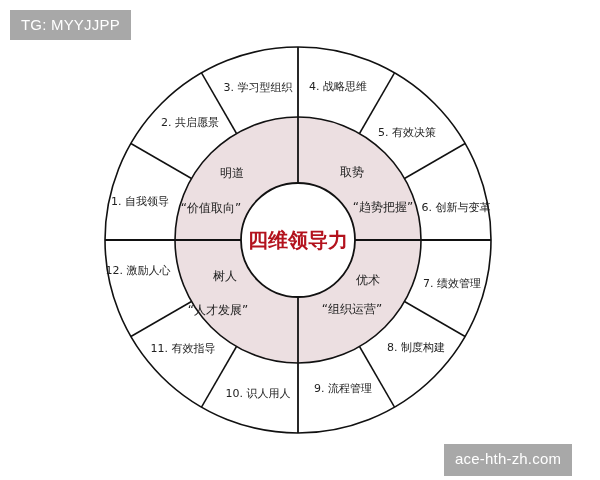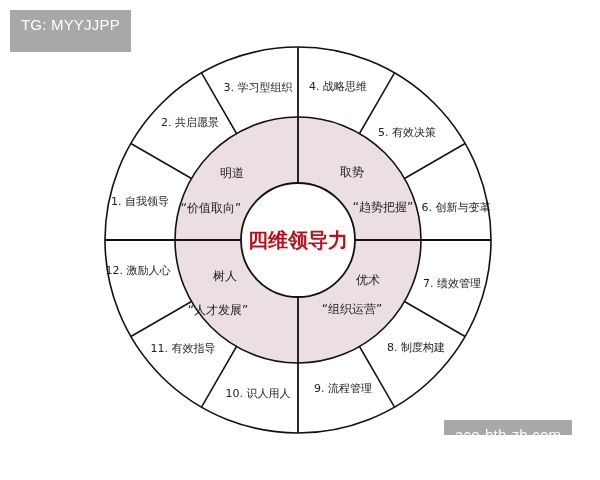--- a/index.html
+++ b/index.html
@@ -7,22 +7,22 @@
       width: 600px; height: 480px; background: #ffffff;
       position: relative; overflow: hidden;
       font-family: "DejaVu Sans", "Liberation Sans", sans-serif;
     }
     .wm {
       position: absolute; background: #a8a8a8; color: #ffffff;
       font-family: "Liberation Sans", "DejaVu Sans", sans-serif;
       font-size: 15px; line-height: 30px; padding: 0 11px;
       letter-spacing: 0.2px;
     }
-    #wm-tl { left: 10px; top: 10px; height: 42px; }
-    #wm-br { left: 444px; top: 420px; height: 15px; }
+    #wm-tl { left: 10px; top: 10px; height: 30px; }
+    #wm-br { left: 444px; top: 444px; height: 32px; }
     svg#wheel { position: absolute; left: 0; top: 0; }
     .seg-label { font-size: 11px; fill: #222222; }
     .mid-label { font-size: 12px; fill: #222222; }
     .title { font-size: 20px; font-weight: bold; fill: #b3121d; }
   </style>
 </head>
 <body>
 
 <div class="wm" id="wm-tl">TG: MYYJJPP</div>
 

